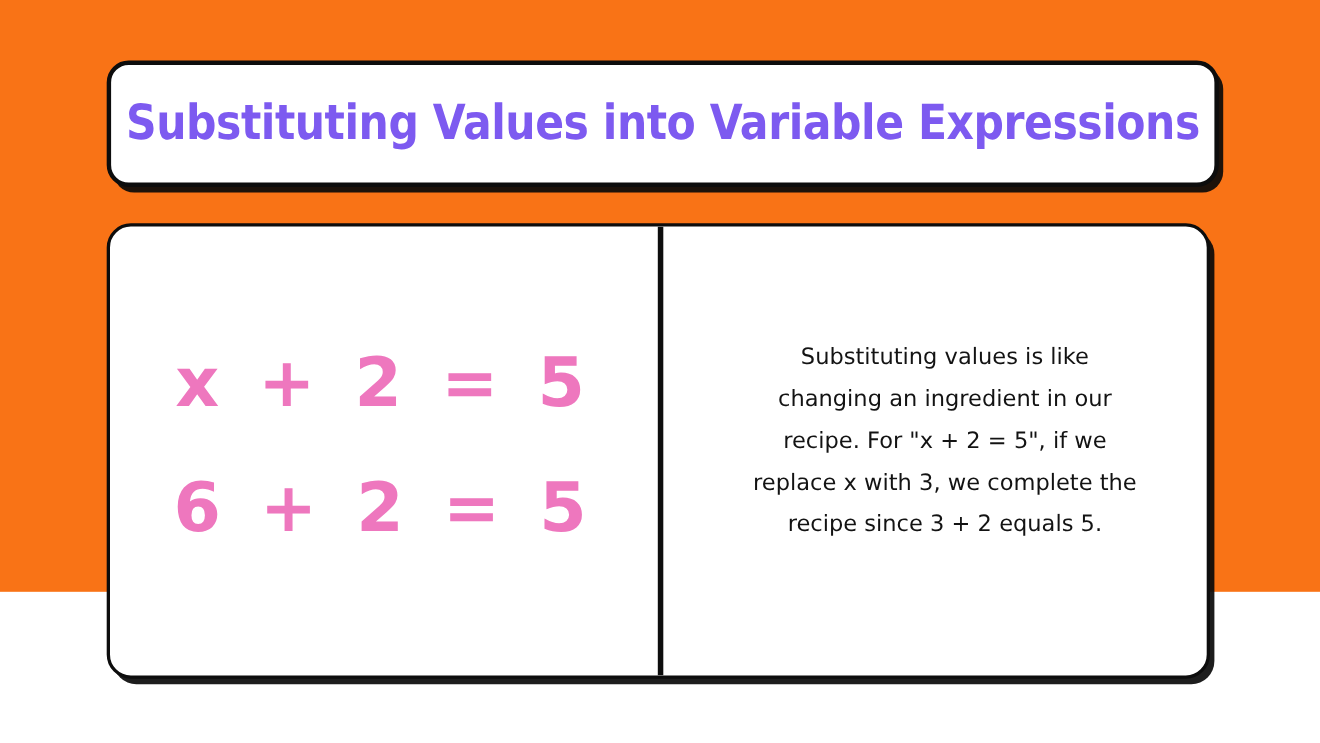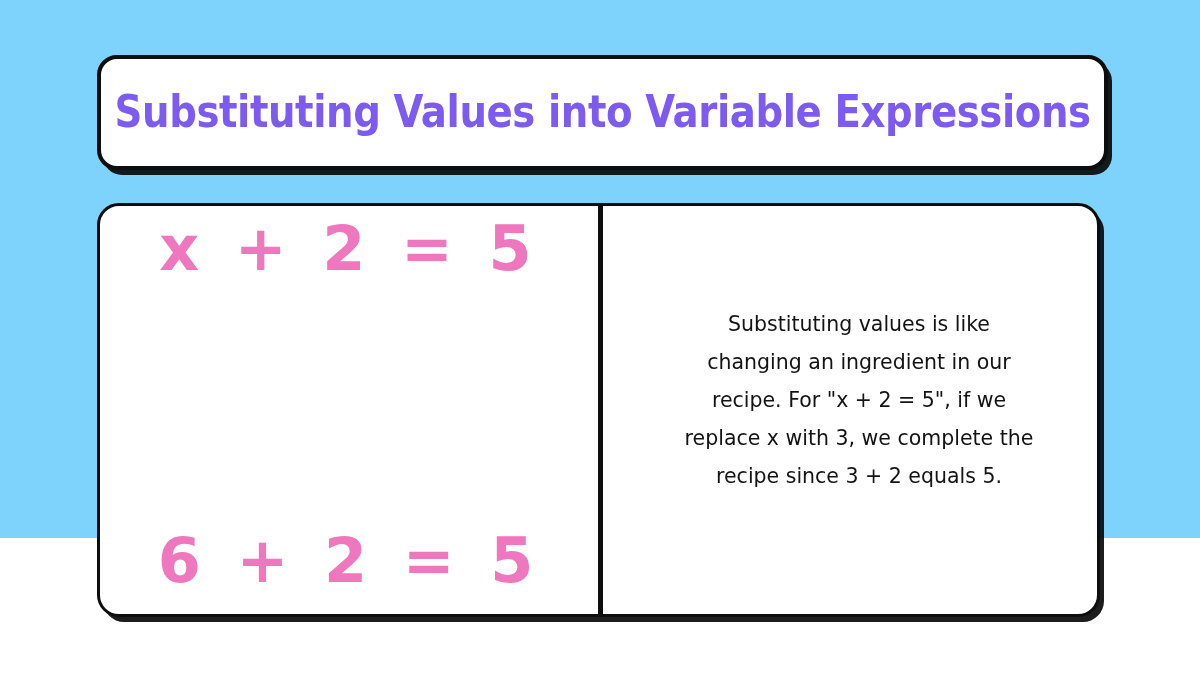--- a/index.html
+++ b/index.html
@@ -11,21 +11,21 @@
     height: 675px;
     background: #ffffff;
     font-family: "DejaVu Sans", sans-serif;
     overflow: hidden;
   }
 
   .slide {
     position: relative;
     width: 1200px;
     height: 538px;
-    background: #7dd3fc;
+    background: #f97316;
   }
 
   
   .title-card {
     position: absolute;
     left: 97px;
     top: 55px;
     width: 1011px;
     height: 115px;
     box-sizing: border-box;
@@ -73,21 +73,20 @@
     display: flex;
     flex-direction: column;
     align-items: center;
     justify-content: center;
   }
 
   .panel-left {
     width: 498px;
     flex: none;
     padding: 12px 24px 22px 24px;
-    justify-content: space-between;
   }
 
   .divider {
     width: 5px;
     flex: none;
     background: #0d0d0d;
     align-self: stretch;
   }
 
   .panel-right {

